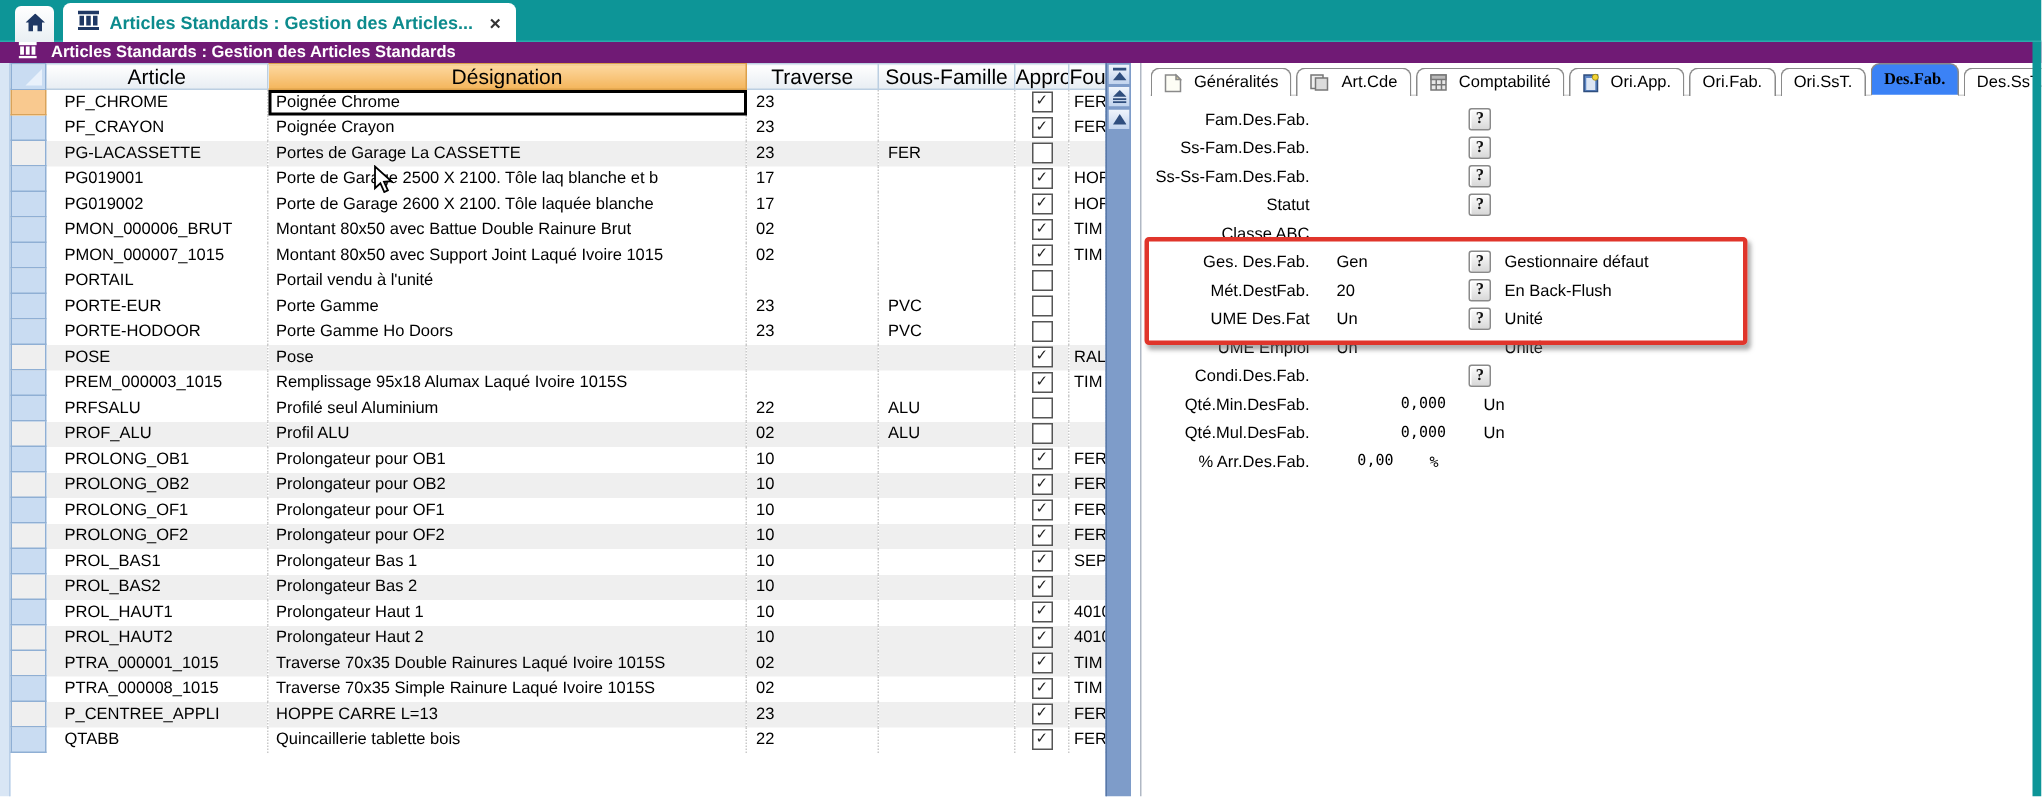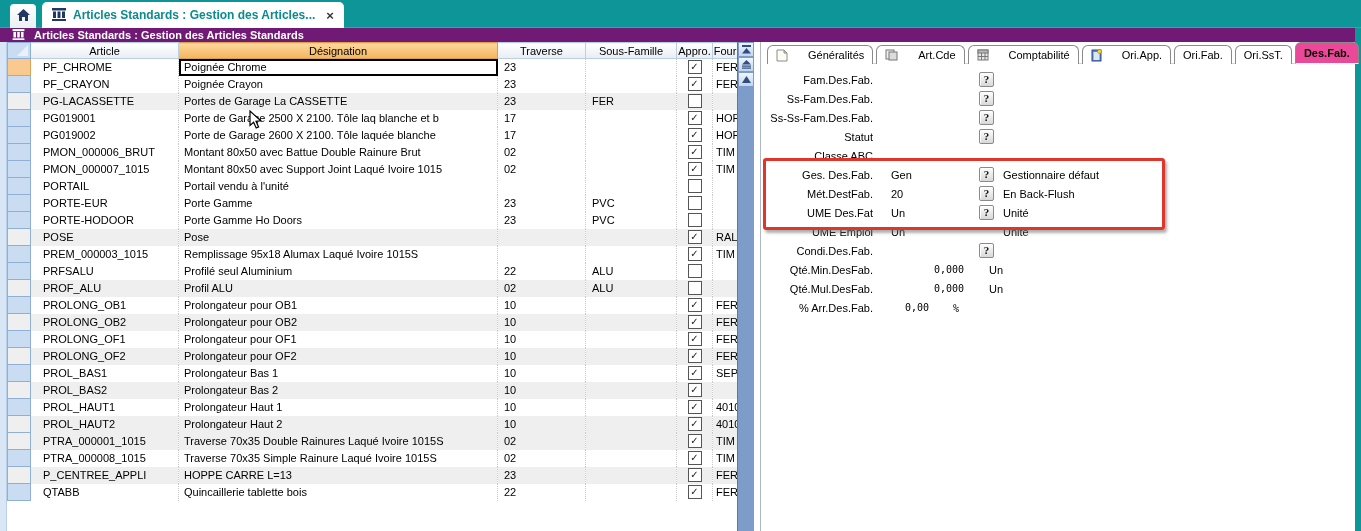--- a/index.html
+++ b/index.html
@@ -18,21 +18,21 @@
   .wtab-close{color:#333;font-weight:bold;font-size:13px;cursor:default;margin-left:4px;}
   
   #titlebar{position:absolute;left:0;top:28px;width:1361px;height:14px;background:#701a75;color:#fff;
     display:flex;align-items:center;gap:9px;padding-left:12px;box-sizing:border-box;}
   #titlebar .tbtext{font-weight:bold;font-size:11px;white-space:nowrap;}
   
   #leftstrip{position:absolute;left:0;top:42px;width:7px;height:489px;background:#d9e6f5;border-right:1px solid #b9cfe8;box-sizing:border-box;}
   #rightstrip{position:absolute;left:1355px;top:28px;width:6px;height:503px;background:#0d9597;}
   
   #grid{position:absolute;left:7px;top:42px;width:730px;border-collapse:collapse;table-layout:fixed;background:#fff;}
-  #grid th{height:15px;font-weight:normal;font-size:11px;text-align:center;
+  #grid th{height:15px;font-weight:normal;font-size:14px;text-align:center;
     background:linear-gradient(#ffffff,#e7edf3);border:1px solid #bccfe2;padding:0;overflow:hidden;white-space:nowrap;}
   #grid th.h-des{background:linear-gradient(#fdd89f,#f4b55b);border:1px solid #dca04a;}
   #grid th.h-selall{background:#c9dcf2;border:1px solid #8fafd4;position:relative;}
   #grid th.h-selall .tri{position:absolute;right:2px;bottom:2px;width:0;height:0;
     border-left:11px solid transparent;border-bottom:11px solid #e9f1fb;}
   #grid td{height:16px;padding:0 2px;border-right:1px dotted #c9c9c9;overflow:hidden;white-space:nowrap;font-size:11px;}
   #grid tr.shaded td{background:#efefef;}
   #grid td.selcell{background:#c9dcf2;border:1px solid #8fafd4;border-top-color:#ddeafa;}
   #grid td.selactive{background:#f9c98f;border-color:#d9a35a;}
   #grid td.c-art{padding-left:12px;}
@@ -47,23 +47,23 @@
   #vscroll{position:absolute;left:737px;top:42px;width:17px;height:489px;background:#7e9cc9;
     border-left:1px solid #5878a8;box-sizing:border-box;}
   .sbtn{width:16px;height:15px;background:linear-gradient(#f0f5fc,#c2d4ee);border:1px solid #7e9cc9;
     box-sizing:border-box;display:flex;align-items:center;justify-content:center;padding:0;}
   
   #panel{position:absolute;left:760px;top:42px;width:595px;height:489px;background:#fff;
     border-left:1px solid #b0b8c4;box-sizing:border-box;}
   #ptabs{position:absolute;left:6px;top:0;right:0;height:21px;display:flex;align-items:flex-end;
     border-bottom:1px solid #d6d6d6;}
   .ptab{height:18px;border:1px solid #8a8a8a;border-bottom:none;border-radius:6px 6px 0 0;
-    padding:0 8px;margin-right:3px;display:flex;align-items:center;gap:20px;background:#fff;
+    padding:0 8px;margin-right:3px;display:flex;align-items:center;gap:8px;background:#fff;
     font-size:11px;white-space:nowrap;margin-bottom:-1px;}
-  .ptab.active{font-weight:bold;height:20px;z-index:2;background:#ec4899;border-bottom:1px solid #fff;}
+  .ptab.active{font-weight:bold;height:20px;z-index:2;background:#3b82f6;border-bottom:1px solid #fff;font-family:Liberation Serif, serif;}
   .tabicon{display:flex;align-items:center;}
   
   #fields{position:absolute;left:0;top:28px;right:4px;}
   .frow{display:grid;grid-template-columns:112px 106px 24px auto;height:19px;align-items:center;}
   .flabel{text-align:right;white-space:nowrap;}
   .fval{padding-left:18px;white-space:nowrap;}
   .k-qty .fval,.k-pct .fval{padding-left:0;margin-left:18px;text-align:right;
     font-family:"DejaVu Sans Mono","Liberation Mono",monospace;font-size:10px;}
   .k-qty .fval{width:73px;}
   .k-pct .fval{width:38px;}

